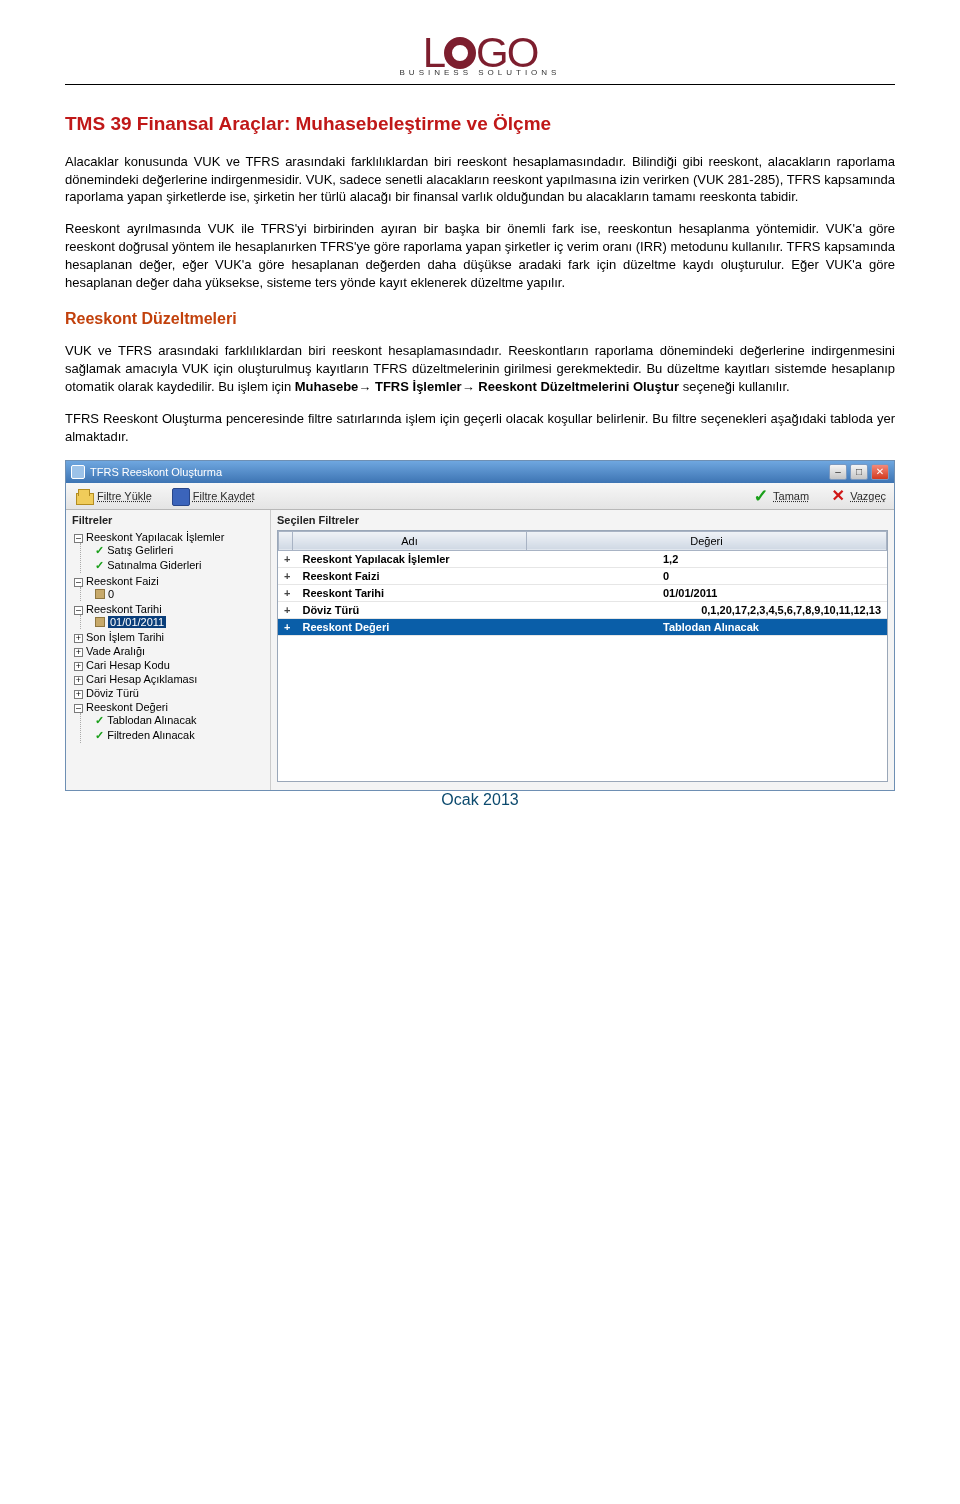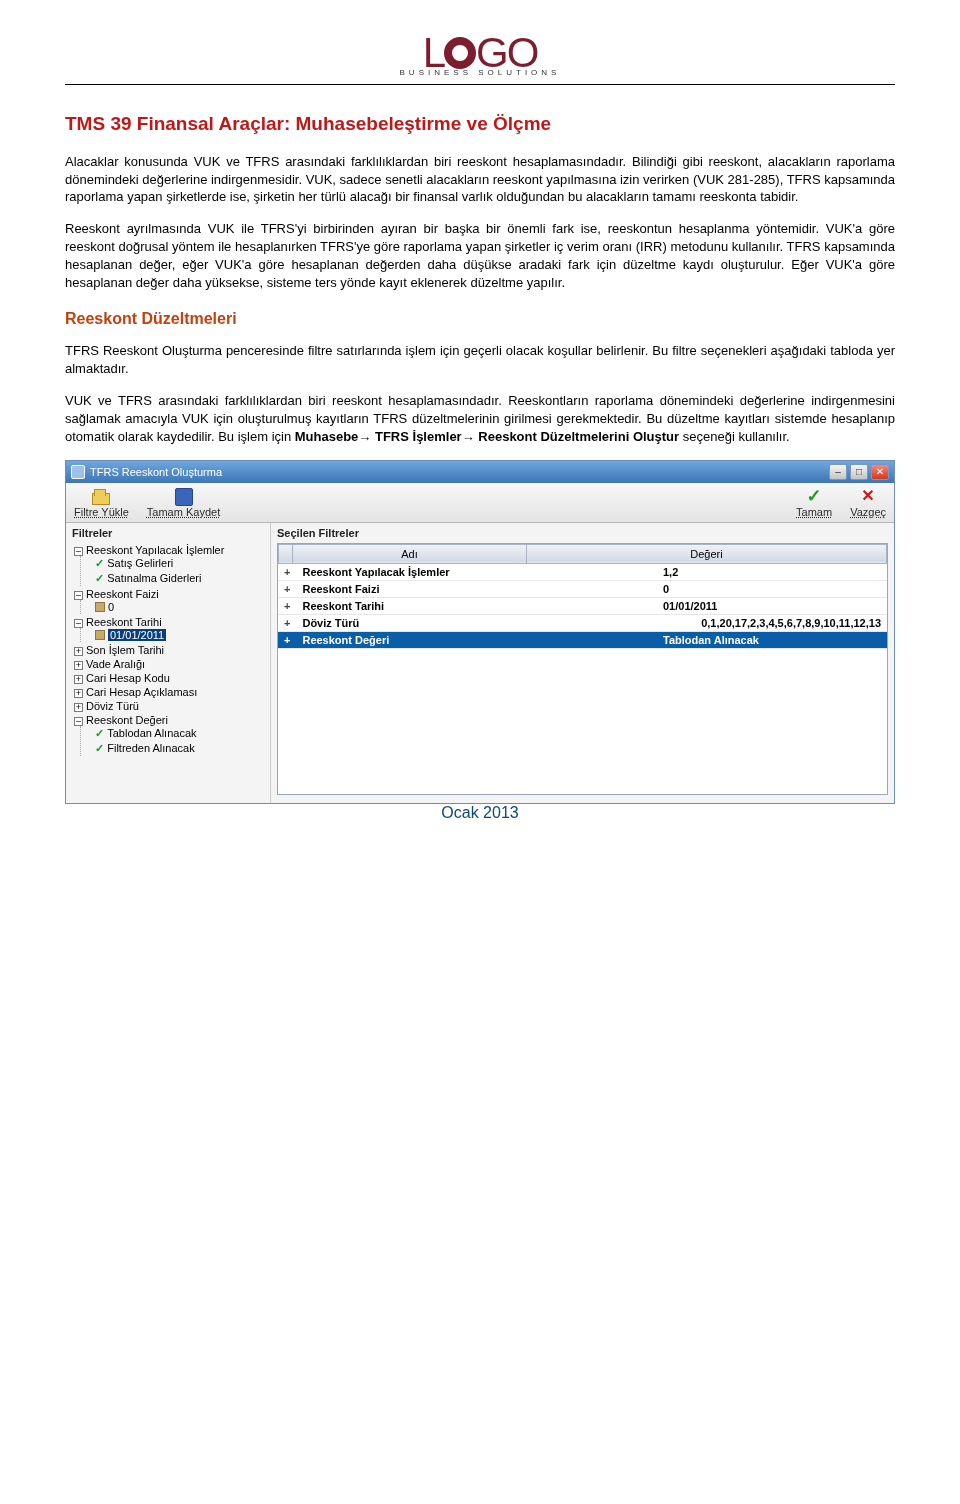--- a/index.html
+++ b/index.html
@@ -18,21 +18,21 @@
   
   .app-window { border: 1px solid #6e8fb3; margin-top: 10px; background: #f4f4f4; font-family: Liberation Sans, sans-serif; font-size: 11px; }
   .titlebar { background: linear-gradient(#6fa7e0,#3d74b3); color:#fff; display:flex; align-items:center; justify-content:space-between; height:22px; padding:0 5px; }
   .titlebar-left { display:flex; align-items:center; gap:5px; }
   .tb-icon { width:14px; height:14px; display:inline-block; border:1px solid #fff; border-radius:2px; background:#9cc2e8; }
   .win-controls { display:flex; gap:3px; }
   .win-btn { width:18px; height:16px; background:linear-gradient(#f5f5f5,#c5c5c5); border:1px solid #7a99c1; border-radius:2px; display:flex; align-items:center; justify-content:center; font-size:10px; color:#333; }
   .win-close { background:linear-gradient(#f58a7a,#d23a1e); color:#fff; }
   .toolbar { background:linear-gradient(#f7f7f7,#e4e4e4); border-bottom:1px solid #b8b8b8; display:flex; justify-content:space-between; padding:4px 8px; }
   .toolbar-group { display:flex; gap:18px; }
-  .tbitem { display:flex; flex-direction:column; align-items:center; gap:1px; cursor:pointer; }
+  .tbitem { display:flex; align-items:center; gap:1px; cursor:pointer; }
   .tbitem span.lbl { text-decoration: underline; text-decoration-style: dotted; color:#2b2b2b; }
   .ic { width:22px; height:18px; display:inline-block; }
   .ic-open { position:relative; }
   .ic-open::before{content:"";position:absolute;left:2px;top:6px;width:16px;height:10px;background:#f0cc5a;border:1px solid #b38c20;}
   .ic-open::after{content:"";position:absolute;left:4px;top:2px;width:10px;height:6px;background:#f0cc5a;border:1px solid #b38c20;border-bottom:none;}
   .ic-save::before{content:"";display:block;width:16px;height:16px;margin:1px auto;background:#3b64bb;border:1px solid #28468a;border-radius:2px;}
   .ic-ok::before{content:"✓";color:#1a9f1a;font-weight:bold;font-size:18px;display:block;text-align:center;line-height:18px;}
   .ic-cancel::before{content:"✕";color:#d01717;font-weight:bold;font-size:16px;display:block;text-align:center;line-height:18px;}
   .panels { display:flex; height:280px; background:#f4f4f4; }
   .panel-left { width:205px; border-right:1px solid #ccc; padding:4px 6px; overflow:hidden; }
@@ -68,30 +68,30 @@
   </div>
   <hr class="hr">
 
   <h1>TMS 39 Finansal Araçlar: Muhasebeleştirme ve Ölçme</h1>
 
   <p>Alacaklar konusunda VUK ve TFRS arasındaki farklılıklardan biri reeskont hesaplamasındadır. Bilindiği gibi reeskont, alacakların raporlama dönemindeki değerlerine indirgenmesidir. VUK, sadece senetli alacakların reeskont yapılmasına izin verirken (VUK 281-285), TFRS kapsamında raporlama yapan şirketlerde ise, şirketin her türlü alacağı bir finansal varlık olduğundan bu alacakların tamamı reeskonta tabidir.</p>
   <p>Reeskont ayrılmasında VUK ile TFRS'yi birbirinden ayıran bir başka bir önemli fark ise, reeskontun hesaplanma yöntemidir. VUK'a göre reeskont doğrusal yöntem ile hesaplanırken TFRS'ye göre raporlama yapan şirketler iç verim oranı (IRR) metodunu kullanılır. TFRS kapsamında hesaplanan değer, eğer VUK'a göre hesaplanan değerden daha düşükse aradaki fark için düzeltme kaydı oluşturulur. Eğer VUK'a göre hesaplanan değer daha yüksekse, sisteme ters yönde kayıt eklenerek düzeltme yapılır.</p>
 
   <h2>Reeskont Düzeltmeleri</h2>
 
-  <p>TFRS Reeskont Oluşturma penceresinde filtre satırlarında işlem için geçerli olacak koşullar belirlenir. Bu filtre seçenekleri aşağıdaki tabloda yer almaktadır.</p>
-
   <p>
     <span>VUK ve TFRS arasındaki farklılıklardan biri reeskont hesaplamasındadır. Reeskontların raporlama dönemindeki değerlerine indirgenmesini sağlamak amacıyla VUK için oluşturulmuş kayıtların TFRS düzeltmelerinin girilmesi gerekmektedir. Bu düzeltme kayıtları sistemde hesaplanıp otomatik olarak kaydedilir. Bu işlem için </span>
     <b>Muhasebe</b><b class="arrow"></b>
     <b>TFRS İşlemler</b><b class="arrow"></b>
     <b>Reeskont Düzeltmelerini Oluştur</b>
     <span> seçeneği kullanılır.</span>
   </p>
 
+  <p>TFRS Reeskont Oluşturma penceresinde filtre satırlarında işlem için geçerli olacak koşullar belirlenir. Bu filtre seçenekleri aşağıdaki tabloda yer almaktadır.</p>
+
   <div class="app-window">
     <div class="titlebar">
       <div class="titlebar-left">
         <span class="tb-icon"></span>
         <span>TFRS Reeskont Oluşturma</span>
       </div>
       <div class="win-controls">
         <div class="win-btn">–</div>
         <div class="win-btn">□</div>
         <div class="win-btn win-close">✕</div>
@@ -99,21 +99,21 @@
     </div>
 
     <div class="toolbar">
       <div class="toolbar-group">
         <div class="tbitem">
           <span class="ic ic-open"></span>
           <span class="lbl">Filtre Yükle</span>
         </div>
         <div class="tbitem">
           <span class="ic ic-save"></span>
-          <span class="lbl">Tamam Kaydet</span>
+          <span class="lbl">Filtre Kaydet</span>
         </div>
       </div>
       <div class="toolbar-group">
         <div class="tbitem">
           <span class="ic ic-ok"></span>
           <span class="lbl">Tamam</span>
         </div>
         <div class="tbitem">
           <span class="ic ic-cancel"></span>
           <span class="lbl">Vazgeç</span>

